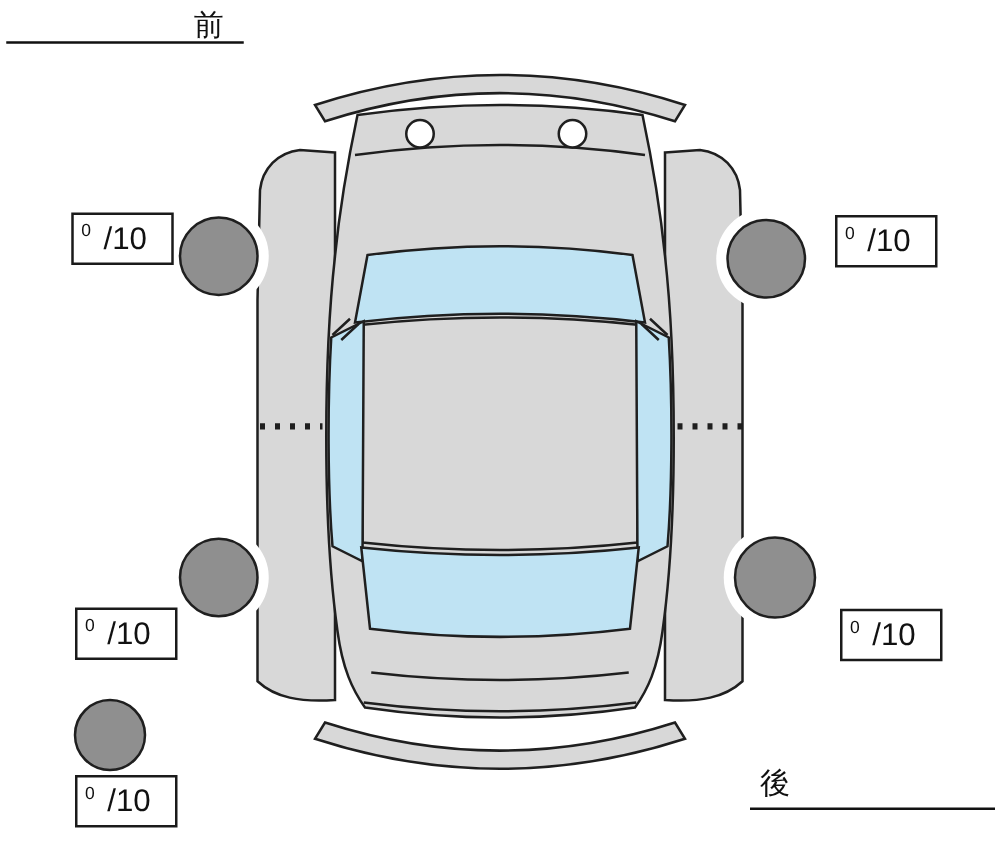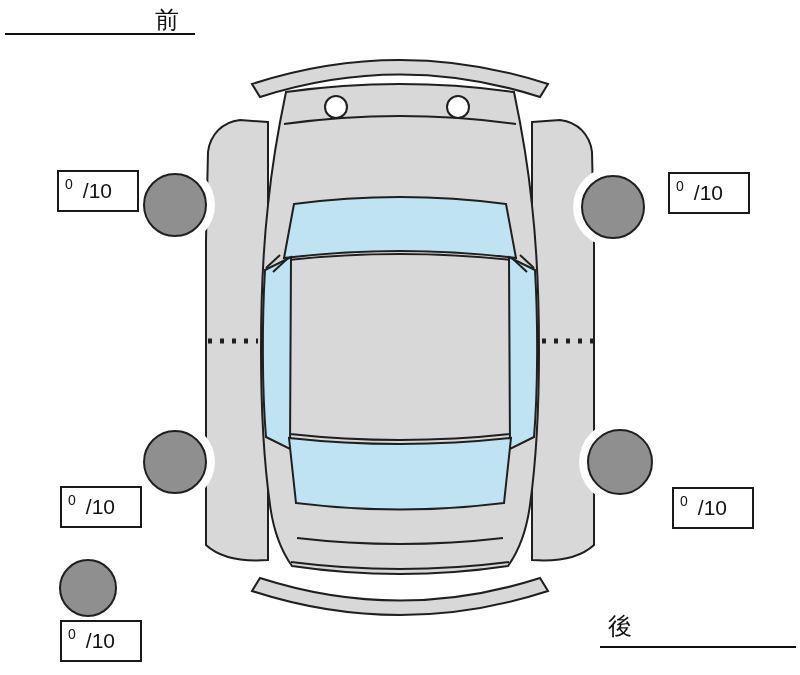--- a/index.html
+++ b/index.html
@@ -39,21 +39,21 @@
     padding: 0 6px;
     box-sizing: content-box;
     color: #111;
   }
   .rating-box .value {
     font-size: 14px;
     align-self: flex-start;
     margin-top: 4px;
   }
   .rating-box .denom {
-    font-size: 21px;
+    font-size: 25px;
     margin-left: 10px;
   }
   #rating-front-left  { left: 57px;  top: 170px; }
   #rating-front-right { left: 668px; top: 172px; }
   #rating-rear-left   { left: 60px;  top: 486px; }
   #rating-rear-right  { left: 672px; top: 487px; }
   #rating-spare       { left: 60px;  top: 620px; }
 </style>
 </head>
 <body style="background: rgb(255, 255, 255);">

